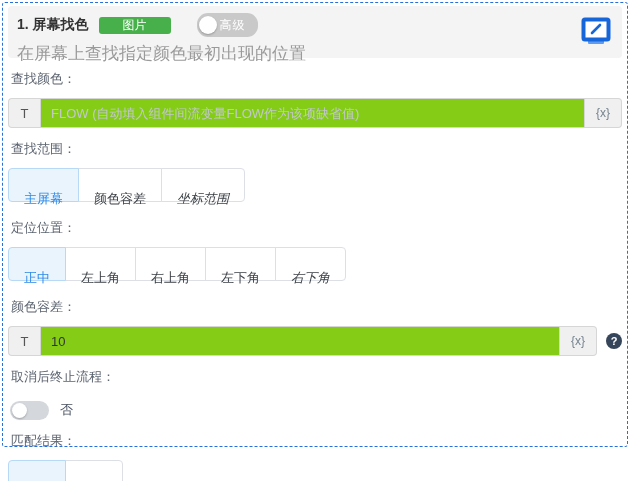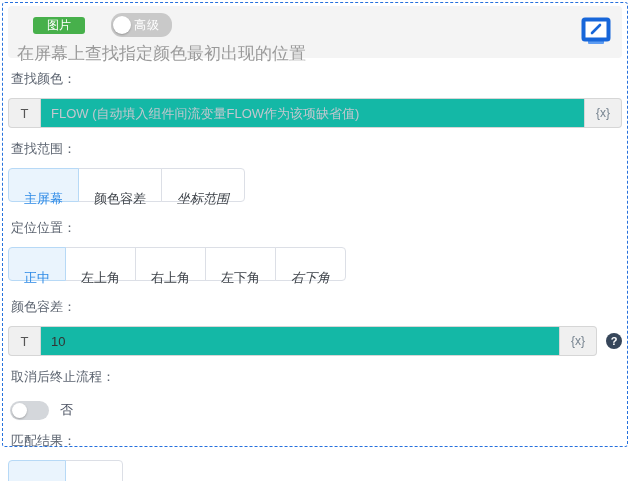--- a/index.html
+++ b/index.html
@@ -15,22 +15,22 @@
     padding: 3px 5px 5px 5px;
   }
   
   .hdr {
     position: relative; background: #f4f4f4; border-radius: 4px;
     height: 52px; padding: 8px 12px 0 9px; margin-bottom: 5px;
   }
   .hdr-row1 { display: flex; align-items: center; height: 22px; }
   .hdr-title { font-size: 14px; font-weight: bold; color: #333; }
   .hdr-badge {
-    margin-left: 16px; background: #47b04b; color: #fff; font-size: 12px;
-    padding: 2px 14px 3px; border-radius: 3px; line-height: 1;
+    margin-left: 10px; background: #47b04b; color: #fff; font-size: 12px;
+    padding: 2px 24px 3px; border-radius: 3px; line-height: 1;
   }
   .adv-toggle {
     margin-left: 26px; width: 61px; height: 24px; border-radius: 11px;
     background: #c9c9c9; display: inline-flex; align-items: center; cursor: pointer;
   }
   .adv-knob { width: 18px; height: 18px; border-radius: 50%; background: #fff; margin-left: 2px; box-shadow: 0 1px 2px rgba(0,0,0,.25); }
   .adv-label { color: #fff; font-size: 12px; margin-left: 3px; letter-spacing: 1px; }
   .hdr-sub { margin-top: 6px; font-size: 17px; color: #9a9a9a; }
   .hdr-icon { position: absolute; right: 11px; top: 10px; width: 30px; height: 30px; cursor: pointer; }
   
@@ -39,21 +39,21 @@
   .ig-full { width: 614px; }
   .ig-short { width: 593px; }
   .addon {
     display: flex; align-items: center; justify-content: center;
     background: #f0f0f0; border: 1px solid #d6d6d6; color: #555; font-size: 13px;
   }
   .addon.left  { width: 32px; border-radius: 4px 0 0 4px; border-right: 0; }
   .addon.right { width: 37px; border-radius: 0 4px 4px 0; border-left: 0; color: #76838f; font-size: 12px; }
   .txt {
     flex: 1; min-width: 0; border: 1px solid #d6d6d6; padding: 0 10px;
-    font-size: 13px; color: #333; outline: none; background: #14b8a6;
+    font-size: 13px; color: #333; outline: none; background: #84cc16;
     font-family: "Liberation Sans", "DejaVu Sans", sans-serif;
   }
   .txt::placeholder { color: #c3c7cf; }
   .tol-row { display: flex; align-items: center; }
   .help {
     width: 16px; height: 16px; border-radius: 50%; background: #36465a;
     color: #fff; font-size: 11px; font-weight: bold; display: flex;
     align-items: center; justify-content: center; margin-left: 9px; cursor: pointer;
   }
   
@@ -80,20 +80,21 @@
   .switch-text { margin-left: 11px; font-size: 13px; color: #495060; }
 </style>
 </head>
 <body>
 
 <div class="panel">
 
   
   <div class="hdr">
     <div class="hdr-row1">
+      <span class="hdr-title">1. 屏幕找色</span>
       <span class="hdr-badge">图片</span>
       <span class="adv-toggle">
         <span class="adv-knob"></span>
         <span class="adv-label">高级</span>
       </span>
     </div>
     <div class="hdr-sub">在屏幕上查找指定颜色最初出现的位置</div>
     <svg class="hdr-icon" viewBox="0 0 30 30">
       <rect x="7" y="24" width="16" height="4" rx="1" fill="#5d9cf2"></rect>
       <rect x="2.5" y="3.5" width="25" height="20" rx="1.5" fill="#fff" stroke="#1766d9" stroke-width="4"></rect>

